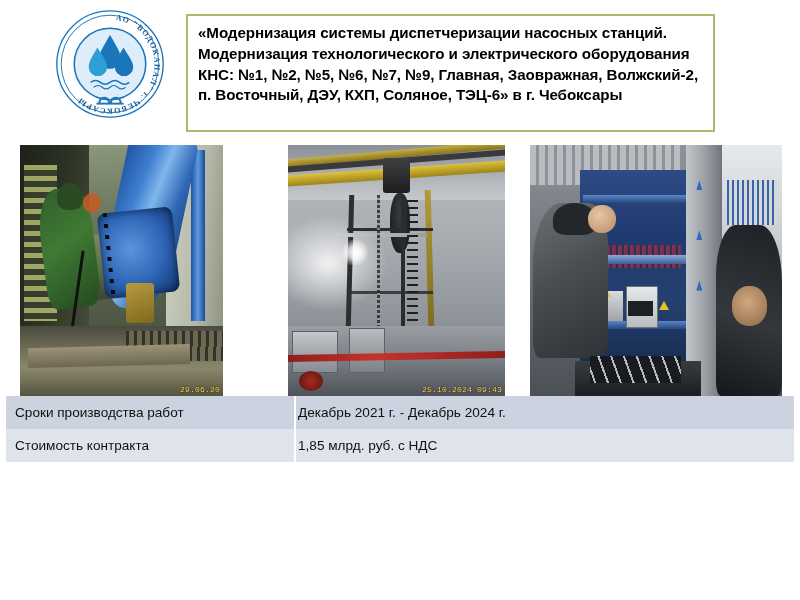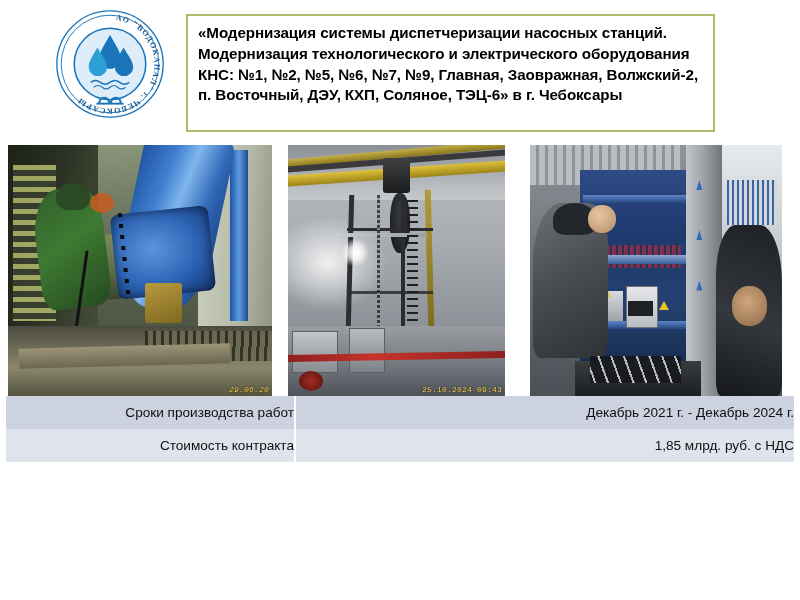--- a/index.html
+++ b/index.html
@@ -58,21 +58,21 @@
     position: absolute;
     right: 3px;
     bottom: 2px;
     font-family: "Liberation Mono", monospace;
     font-size: 8px;
     color: #ffd34d;
     text-shadow: 0 0 2px #000;
     letter-spacing: 0.2px;
     white-space: nowrap;
   }
-  #photo-1 { left: 8px;  top: 145px; width: 264px; height: 251px; font-style: italic; }
+  #photo-1 { left: 20px;  top: 145px; width: 203px; height: 251px; }
   #photo-2 { left: 288px; top: 145px; width: 217px; height: 251px; }
   #photo-3 { left: 530px; top: 145px; width: 252px; height: 251px; }
 
   
   .p1-bg { background: linear-gradient(175deg,#8e9a7d 0%, #6f7a62 26%, #57604b 55%, #3e4637 100%); }
   .p1-dark-left { position:absolute; left:0; top:0; width:34%; height:100%;
     background: linear-gradient(100deg,#1d2118 0%, #2a3022 40%, #4a533c 100%); }
   .p1-hatch { position:absolute; left:2%; top:8%; width:16%; height:62%;
     background: repeating-linear-gradient(180deg,#c9cf7a 0 5px,#3c4230 5px 11px); opacity:.75; }
   .p1-pipe {
@@ -213,35 +213,34 @@
     background: repeating-linear-gradient(70deg,#15171a 0 4px,#cfd2d5 4px 6px,#15171a 6px 12px); opacity:.85;}
 
   
   .info-table {
     position: absolute;
     left: 6px;
     top: 396px;
     width: 788px;
     border-collapse: collapse;
     table-layout: fixed;
-    text-align: right;
   }
   .info-table td {
     height: 33px;
     padding: 0 0 0 9px;
     font-size: 13.6px;
     color: #111;
     vertical-align: middle;
     border: 0;
     white-space: nowrap;
   }
   .info-table tr.odd  td { background: #ccd2e0; }
   .info-table tr.even td { background: #dfe3ec; }
   .info-table td.label { width: 279px; border-right: 2px solid #ffffff; }
-  .info-table td.value { padding-left: 20px; }
+  .info-table td.value { padding-left: 2px; }
 </style>
 </head>
 <body>
 
 <div class="logo-wrap">
   <svg class="logo-svg" viewBox="0 0 120 120">
     <defs>
       <path id="ringpath" d="M 60,60 m -46,0 a 46,46 0 1,1 92,0 a 46,46 0 1,1 -92,0"></path>
     </defs>
     <circle cx="60" cy="60" r="55" fill="#ffffff" stroke="#1b75bb" stroke-width="1.4"></circle>

